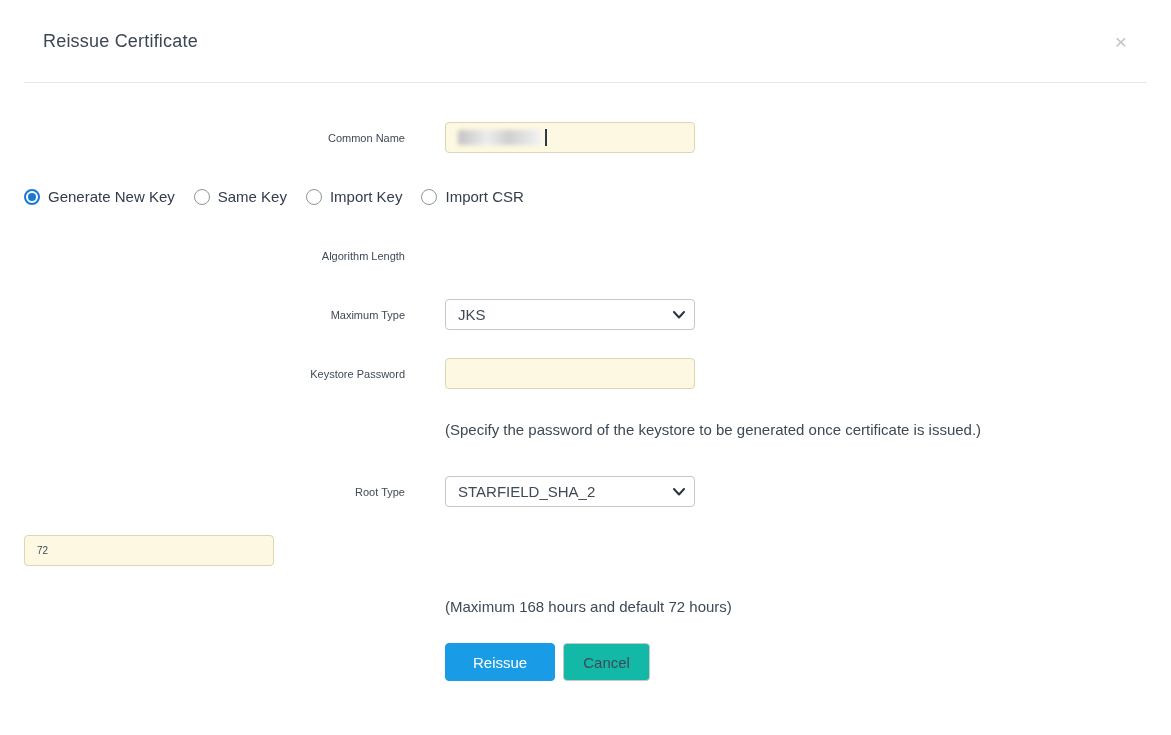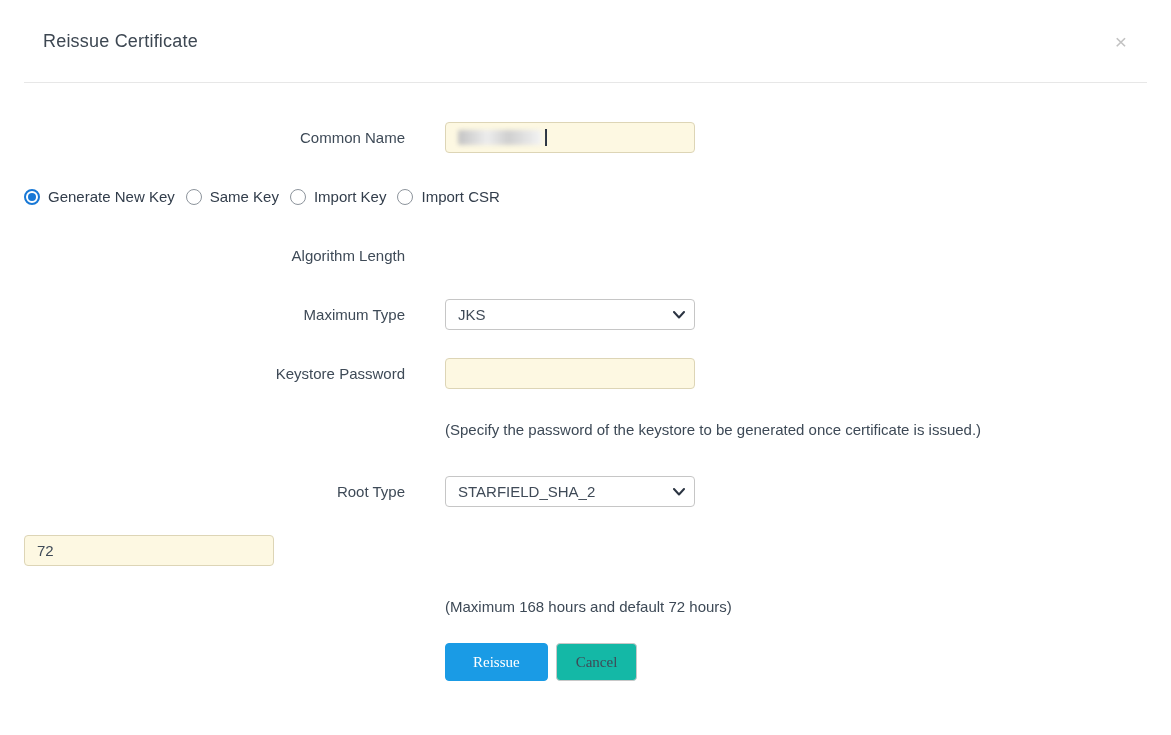--- a/index.html
+++ b/index.html
@@ -35,36 +35,36 @@
   .form-row {
     display: grid;
     grid-template-columns: 381px 1fr;
     column-gap: 40px;
     align-items: center;
     min-height: 31px;
     margin-bottom: 28px;
   }
   .form-label {
     text-align: right;
-    font-size: 15px;
+    font-size: 11px;
     color: #3e4a57;
   }
   .help-row { margin-bottom: 28px; align-items: start; }
   .help-text {
     font-size: 15px; line-height: 26px; color: #3d4956;
     max-width: 550px;
   }
 
   
   .text-input, input.text-input {
     width: 250px; height: 31px;
     border: 1px solid #ddd5b6;
     border-radius: 4px;
     background: #fdf8e2;
-    font-size: 15px; color: #3f4a57;
+    font-size: 10px; color: #3f4a57;
     padding: 0 12px;
     font-family: "Liberation Sans", "DejaVu Sans", sans-serif;
     outline: none;
   }
   .fake-input {
     display: flex; align-items: center; position: relative;
   }
   .redact-blob {
     display: inline-block;
     width: 84px; height: 15px;
@@ -73,21 +73,21 @@
     filter: blur(2px);
   }
   .caret {
     display: inline-block;
     width: 2px; height: 17px;
     background: #2b3442;
     margin-left: 3px;
   }
 
   
-  .radios { display: flex; align-items: center; gap: 11px; }
+  .radios { display: flex; align-items: center; gap: 19px; }
   .radio-item {
     display: flex; align-items: center; gap: 8px;
     font-size: 15px; color: #323d4b; cursor: pointer; white-space: nowrap;
   }
   .radio {
     width: 16px; height: 16px; flex: 0 0 16px;
     border: 1.5px solid #8d949c; border-radius: 50%;
     background: #fff; position: relative;
   }
   .radio.checked { border: 2px solid #1878d6; }
@@ -112,21 +112,21 @@
     position: absolute; right: 10px; top: 50%; transform: translateY(-50%);
     pointer-events: none; display: flex;
   }
 
   
   .button-row { margin-top: 18px; margin-bottom: 0; align-items: start; }
   .btn-group { display: flex; gap: 8px; }
   .btn {
     height: 38px; border-radius: 4px; font-size: 15px;
     cursor: pointer;
-    font-family: Liberation Serif, serif;
+    font-family: Liberation Sans, sans-serif;
   }
   .btn-primary {
     background: #1a9be5; border: 1px solid #1a9be5; color: #ffffff;
     padding: 0 27px;
   }
   .btn-default {
     background: #14b8a6; border: 1px solid #c8c8c8; color: #3f4a57;
     padding: 0 19px;
   }
 </style>

